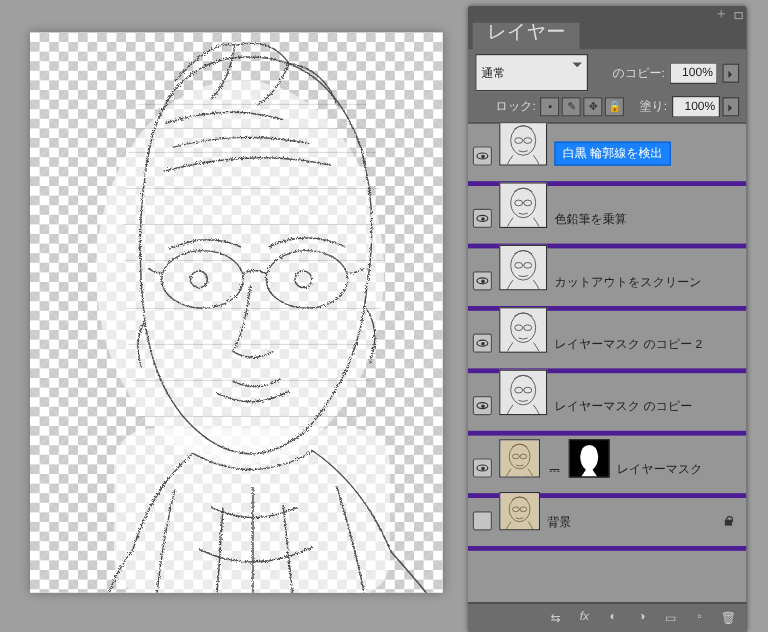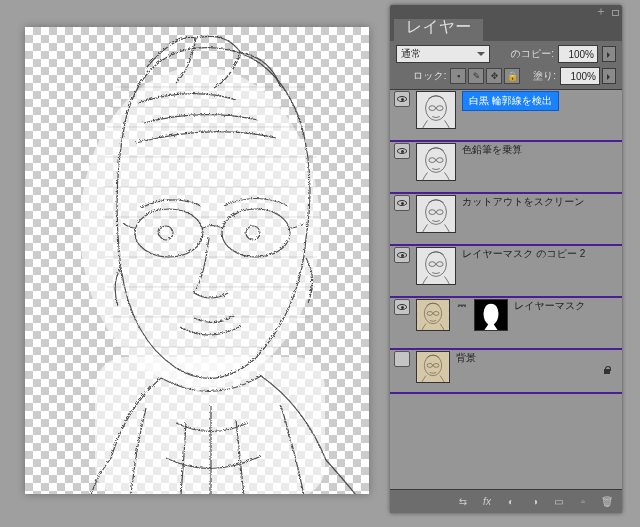--- a/index.html
+++ b/index.html
@@ -18,33 +18,33 @@
   .head-btn.r1 { right: 16px; } .head-btn.r2 { right: 2px; }
   .head-btn::before,.head-btn::after { content:""; position:absolute; background:#9a9a9a; }
   .head-btn.r1::before { left:2px; top:4px; width:6px; height:1px; }
   .head-btn.r1::after { left:2px; top:4px; width:6px; height:1px; transform:rotate(90deg); }
   .head-btn.r2::before { left:2px; top:3px; width:5px; height:4px; border:1px solid #9a9a9a; background:none; }
   .tab-bar { height: 22px; background: #535353; display: flex; align-items: end; }
   .tab { background: #6d6d6d; color: #ddd; padding: 4px 12px 3px; border-radius: 3px 3px 0 0; margin-left: 4px; font-size: 16px; }
   .panel-top { background: #6d6d6d; padding: 4px 6px; }
   .row { display: flex; align-items: center; gap: 4px; margin-bottom: 4px; }
   .row:last-child { margin-bottom: 0; margin-left: 17px; }
-  .select { flex: 0 0 94px; height: 18px; background: #e8e8e8; border: 1px solid #3a3a3a; display: flex; align-items: center; padding: 0 4px; font-size: 10px; color:#222; position: relative; }
+  .select { flex: 0 0 94px; height: 31px; background: #e8e8e8; border: 1px solid #3a3a3a; display: flex; align-items: center; padding: 0 4px; font-size: 10px; color:#222; position: relative; }
   .select::after { content:""; position:absolute; right:4px; top:6px; border:4px solid transparent; border-top-color:#555; }
   .lbl { color: #ddd; font-size: 10px; }
   .pct { width: 40px; height: 18px; background: #e8e8e8; border:1px solid #3a3a3a; display:flex; align-items:center; justify-content:flex-end; padding:0 3px; font-size:10px; color:#222; }
   .arrow-btn { width: 14px; height: 16px; background: #8a8a8a; border:1px solid #3a3a3a; position:relative; }
   .arrow-btn::after { content:""; position:absolute; left:4px; top:5px; border:3px solid transparent; border-left-color:#333; }
   .lock-row { display:flex; align-items:center; gap:2px; margin-top:4px; }
   .lock-row .lbl { margin-right: 2px; }
   .lock-box { width:16px; height:16px; background:#8a8a8a; border:1px solid #444; display:flex; align-items:center; justify-content:center; font-size:9px; color:#333; }
   .spacer { flex: 1; }
 
   .layers-scroll { background: #969696; height: 400px; overflow-y: auto; border-top:1px solid #3a3a3a; }
-  .layer { display:flex; align-items:flex-start; height:52px; border-bottom:2px solid #4c1d95; padding: 1px 4px; gap:6px; position:relative; }
+  .layer { display:flex; align-items:flex-end; height:52px; border-bottom:4px solid #4c1d95; padding: 13px 4px; gap:6px; position:relative; }
   .layer.short { height: 44px; }
   .vis { width:16px; height:16px; border:1px solid #555; background:#c4c4c4; border-radius:2px; display:flex; align-items:center; justify-content:center; }
   .eye { width:10px; height:6px; border:1px solid #333; border-radius:50%; position:relative; }
   .eye::after { content:""; position:absolute; left:3px; top:1px; width:3px; height:3px; background:#333; border-radius:50%; }
   .thumb { width:40px; height:38px; border:1px solid #333; background:#ddd; position:relative; overflow:hidden; }
   .thumb.sm { width:34px; height:32px; }
   .thumb .tchecker { position:absolute; inset:0; background-image:
     linear-gradient(45deg,#bbb 25%,transparent 25%),linear-gradient(-45deg,#bbb 25%,transparent 25%),
     linear-gradient(45deg,transparent 75%,#bbb 75%),linear-gradient(-45deg,transparent 75%,#bbb 75%);
     background-size:8px 8px; background-position:0 0,0 4px,4px -4px,-4px 0; }
@@ -219,20 +219,41 @@
               <path d="M11 30 Q8 34 6 38 M29 30 Q32 34 34 38"></path>
             </g>
           </svg>
         </div>
         <span class="layer-name">レイヤーマスク のコピー 2</span>
       </div>
       <div class="layer">
         <div class="vis">
           <div class="eye"></div>
         </div>
+        <div class="thumb">
+          <div class="tchecker"></div>
+          <svg viewBox="0 0 40 38">
+            <rect width="40" height="38" fill="#e5e5e5"></rect>
+            <g stroke="#555" fill="none" stroke-width="0.8">
+              <ellipse cx="20" cy="17" rx="11" ry="13"></ellipse>
+              <path d="M12 7 Q20 1 28 7"></path>
+              <ellipse cx="16" cy="17" rx="3.5" ry="2.5"></ellipse>
+              <ellipse cx="24" cy="17" rx="3.5" ry="2.5"></ellipse>
+              <path d="M19.5 17 L20.5 17"></path>
+              <path d="M16 26 Q20 28 24 26"></path>
+              <path d="M11 30 Q8 34 6 38 M29 30 Q32 34 34 38"></path>
+            </g>
+          </svg>
+        </div>
+        <span class="layer-name">レイヤーマスク のコピー</span>
+      </div>
+      <div class="layer">
+        <div class="vis">
+          <div class="eye"></div>
+        </div>
         <div class="thumb sm">
           <div class="tchecker"></div>
           <svg viewBox="0 0 40 38">
             <rect width="40" height="38" fill="#d4c8a8"></rect>
             <g stroke="#6b5a3f" fill="none" stroke-width="0.8">
               <ellipse cx="20" cy="17" rx="11" ry="13"></ellipse>
               <path d="M12 7 Q20 1 28 7"></path>
               <ellipse cx="16" cy="17" rx="3.5" ry="2.5"></ellipse>
               <ellipse cx="24" cy="17" rx="3.5" ry="2.5"></ellipse>
               <path d="M19.5 17 L20.5 17"></path>

